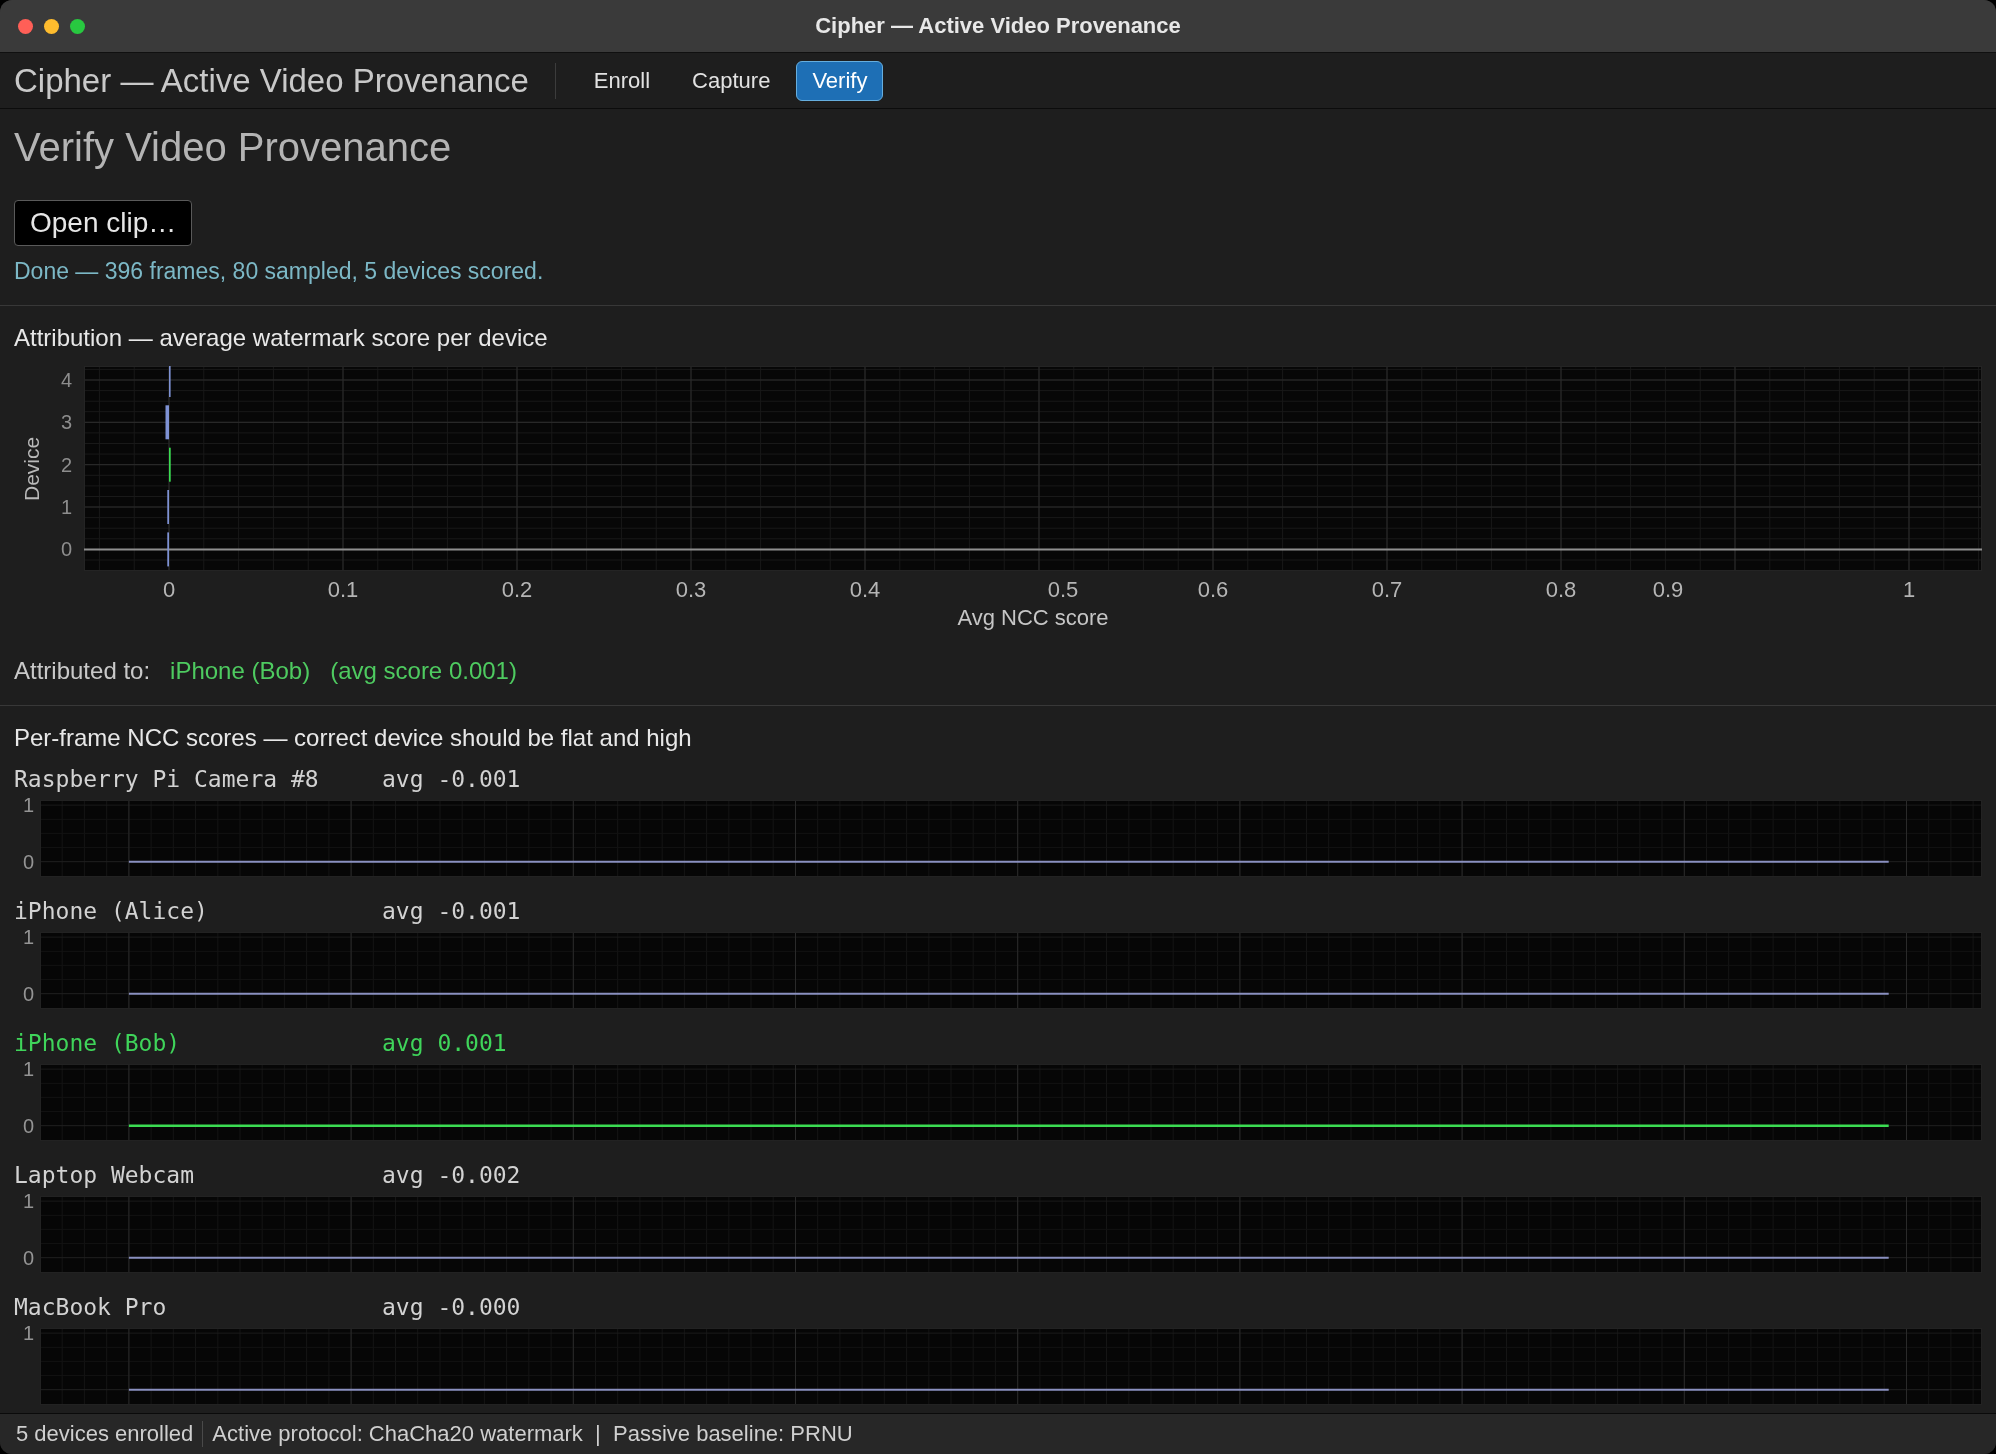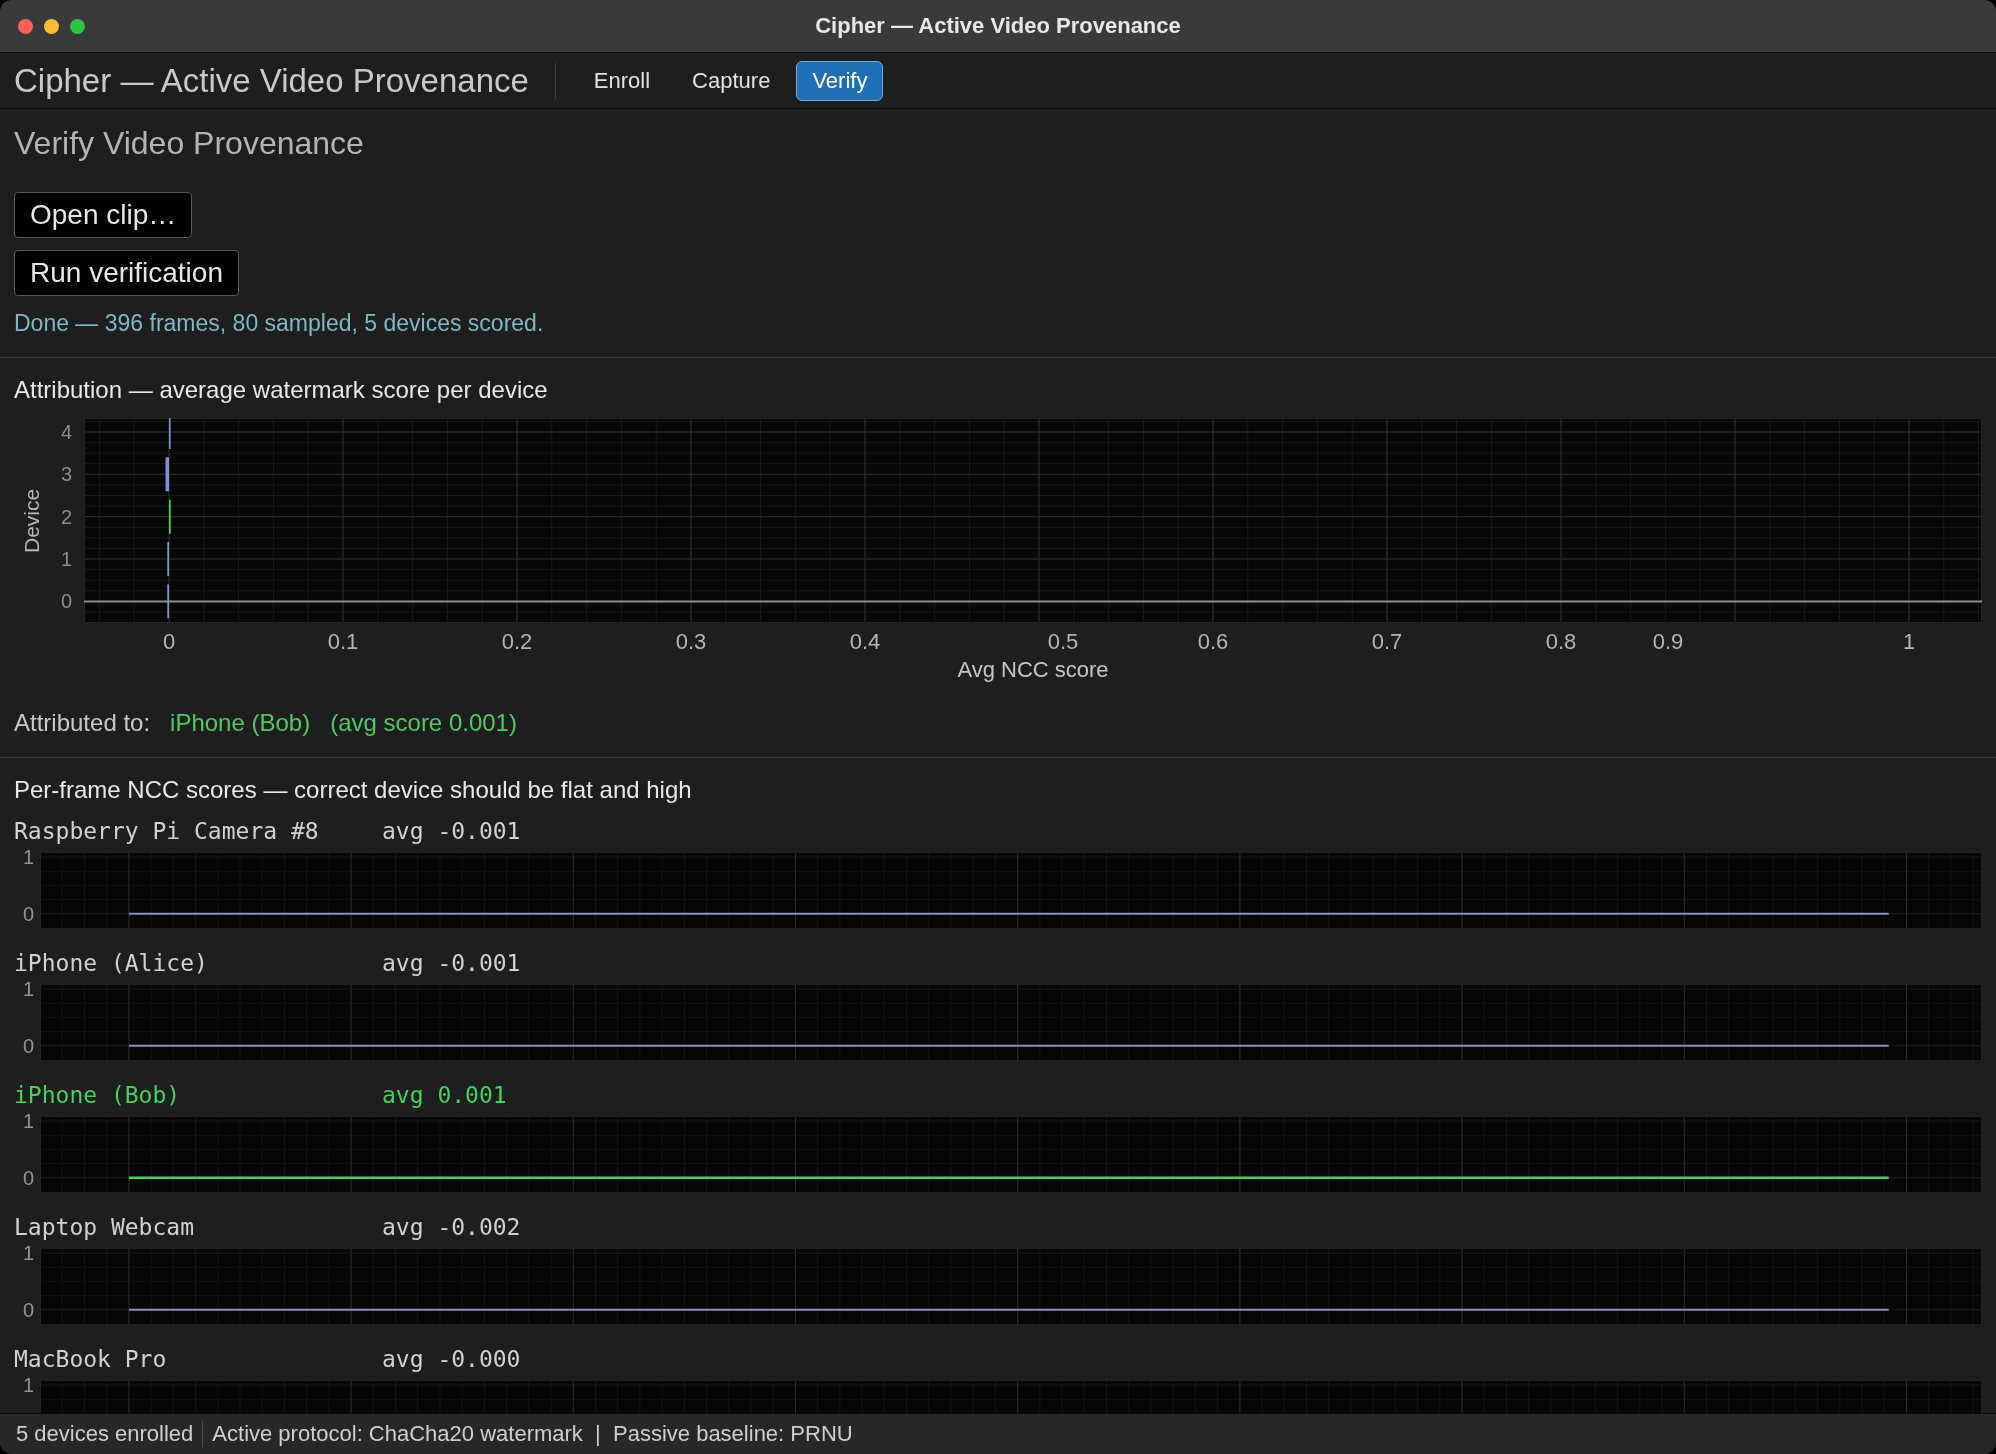--- a/index.html
+++ b/index.html
@@ -27,21 +27,21 @@
     flex:none; height:56px; background:#1e1e1e; border-bottom:1px solid #0c0c0c;
     display:flex; align-items:center; padding:0 14px;
   }
   .app-title { font-size:33px; color:#c9c9c9; margin-right:26px; white-space:nowrap; }
   .header-sep { width:1px; height:36px; background:#3c3c3c; margin-right:22px; flex:none; }
   .tabs { display:flex; align-items:center; gap:10px; }
   .tab { font-size:22px; color:#e2e2e2; padding:6px 15px; border-radius:6px; border:1px solid transparent; }
   .tab.active { background:#1e6fb5; border-color:#66aede; color:#ffffff; }
   
   .content { flex:1; padding:8px 14px 0; overflow:hidden; }
-  .page-title { font-size:32px; font-weight:400; color:#b4b4b4; margin:8px 0 30px; }
+  .page-title { font-size:40px; font-weight:400; color:#b4b4b4; margin:8px 0 30px; }
   .btn {
     background:#000000; color:#e6e6e6; border:1px solid #5a5a5a; border-radius:4px;
     font-size:28px; padding:6px 15px; font-family:"Liberation Sans", sans-serif;
   }
   .clip-row { display:flex; align-items:center; gap:26px; margin-bottom:12px; }
   .mono { font-family:"DejaVu Sans Mono", monospace; }
   .clip-path { font-size:22px; color:#d6d6d6; }
   .run-row { margin-bottom:14px; }
   .status-line { color:#7cb8c6; font-size:23px; margin:4px 0 10px; }
   .section-divider { border:none; border-top:1px solid #383838; margin:20px -14px 18px; }
@@ -115,23 +115,20 @@
       </nav>
   </div>
 
   <div class="content">
     <h1 class="page-title">Verify Video Provenance</h1>
 
     <div class="clip-row">
       <button class="btn">Open clip…</button>
     </div>
 
-    <div class="run-row">
-      <button class="btn">Run verification</button>
-    </div>
 
     <div class="status-line">Done — 396 frames, 80 sampled, 5 devices scored.</div>
 
     <hr class="section-divider">
 
     <div class="section-title">Attribution — average watermark score per device</div>
 
     <div class="mainchart">
       <div class="mc-body">
         <span class="mc-ylabel">Device</span>

